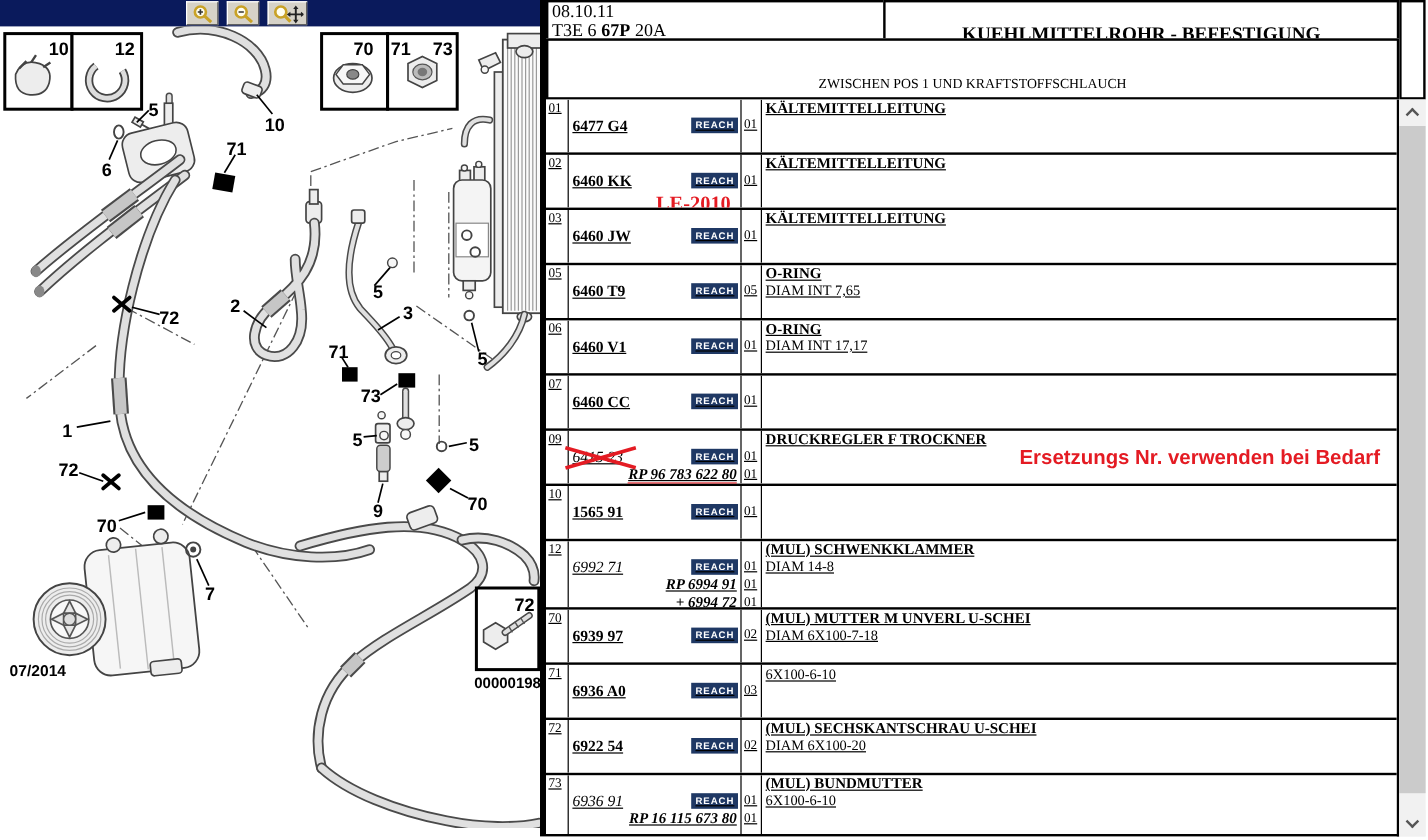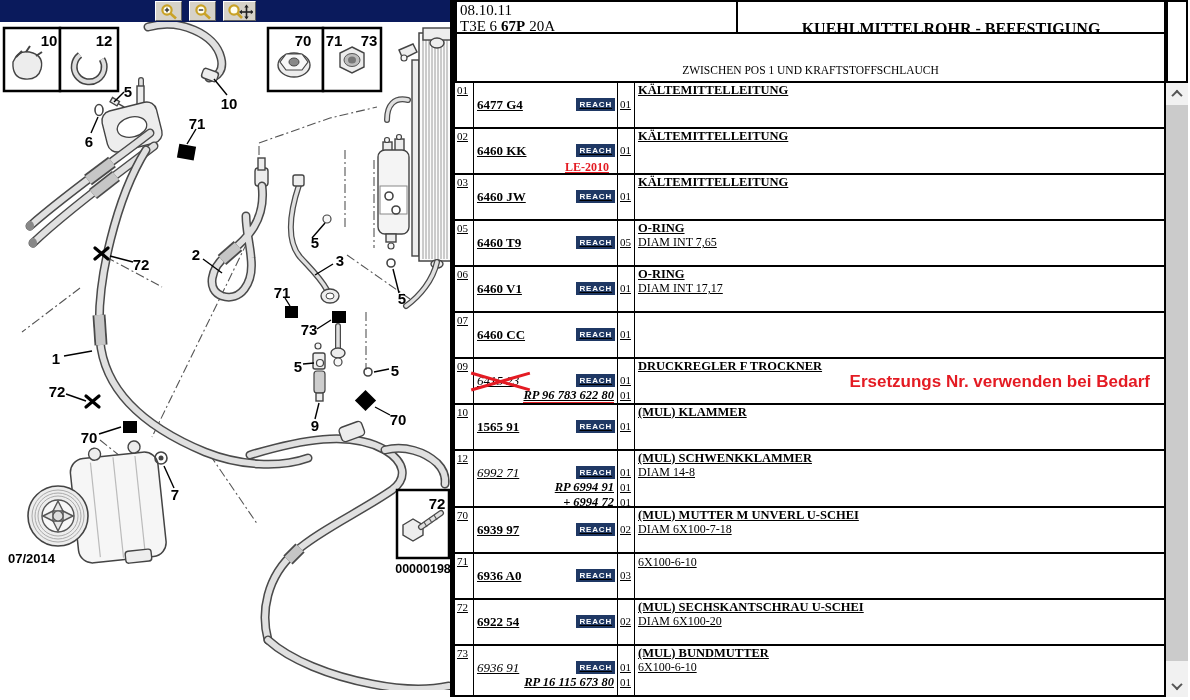--- a/index.html
+++ b/index.html
@@ -54,21 +54,21 @@
   .part-cell { width:144px; border-right:1px solid #000; padding-top:14px; position:relative; }
   .part-line { display:flex; justify-content:space-between; align-items:center;
                height:15px; padding:0 2px 0 3px; }
   .part-num { font-weight:bold; font-size:13px; white-space:nowrap; }
   .part-num.italic { font-weight:normal; font-style:italic; }
   .reach-badge { background:#1f3864; color:#fff; font:bold 8px "Liberation Sans",sans-serif;
                  letter-spacing:.8px; padding:2px 3px 2px 4px; cursor:pointer; }
   .rp-line { text-align:right; font-weight:bold; font-style:italic; font-size:12.5px;
              height:15px; line-height:14px; padding-right:3px; white-space:nowrap; }
   .note-line { text-align:right; padding-right:8px; margin-top:2px; color:#e41b23;
-               font-weight:bold; font-size:12px; text-decoration:underline; cursor:pointer; }
+               font-weight:bold; font-size:17px; text-decoration:underline; cursor:pointer; }
   .qty-cell { width:17px; border-right:1px solid #000; padding:14px 0 0 2px; font-size:11px; }
   .qty-line { height:15px; line-height:14px; }
   .desc-cell { flex:1; padding:1px 0 0 3px; position:relative; }
   .desc1 { font-weight:bold; font-size:12.5px; line-height:13px; white-space:nowrap; }
   .desc2 { font-size:12px; line-height:14px; white-space:nowrap; }
   .row-annotation { position:absolute; right:14px; top:13px; color:#e41b23;
                     font:bold 17px "Liberation Sans",sans-serif; white-space:nowrap; }
   .crossed { position:relative; display:inline-block; }
   .crossed::before, .crossed::after { content:""; position:absolute; left:-7px; right:-12px;
                     top:45%; height:2.6px; background:#e41b23; }
@@ -495,21 +495,20 @@
       <div class="part-cell">
         <div class="part-line">
           <span class="part-num">1565 91</span>
           <span class="reach-badge">REACH</span>
         </div>
       </div>
       <div class="qty-cell">
         <div class="qty-line">01</div>
       </div>
       <div class="desc-cell">
-        <div class="desc1">(MUL) KLAMMER</div>
       </div>
     </div>
     <div class="t-row" style="height: 57px;">
       <div class="pos-cell">12</div>
       <div class="part-cell">
         <div class="part-line">
           <span class="part-num italic">6992 71</span>
           <span class="reach-badge">REACH</span>
         </div>
         <div class="rp-line"><span>RP 6994 91</span></div>

